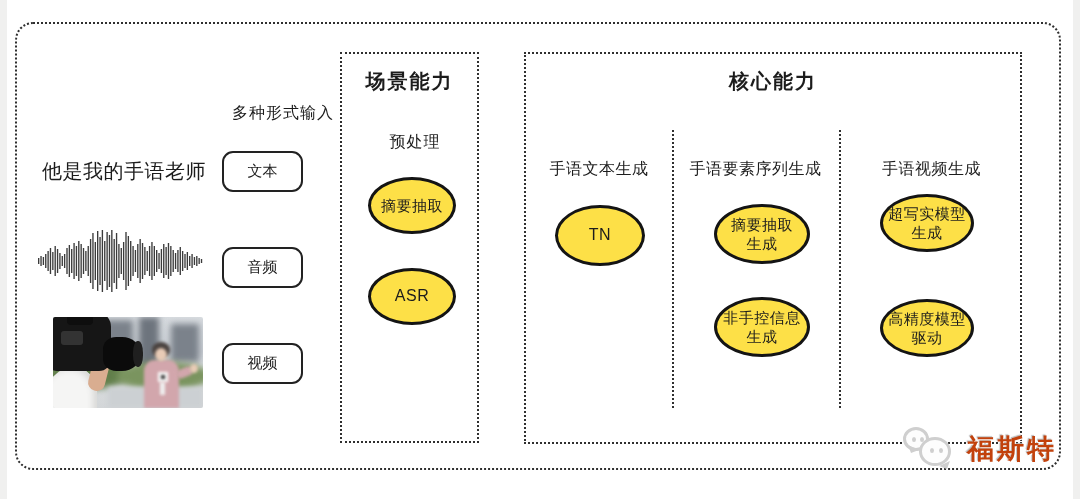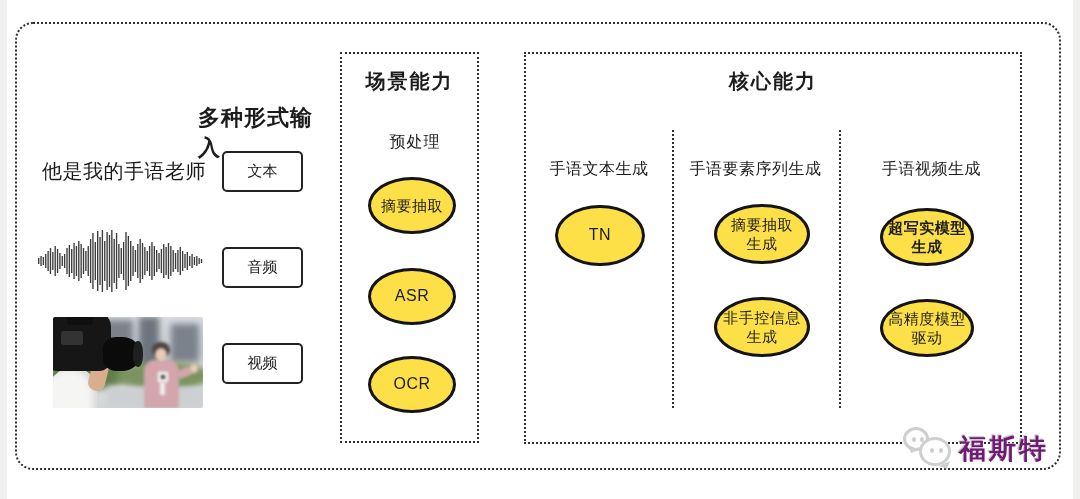--- a/index.html
+++ b/index.html
@@ -7,25 +7,25 @@
   .stage { position:relative; width:1080px; height:499px; background:#ffffff; overflow:hidden; color:#1c1c1c; }
   .edge-strip { position:absolute; top:0; bottom:0; width:7px; background:#f0f0ef; }
   .edge-strip.left { left:0; }
   .edge-strip.right { right:0; }
 
   
   .outer-frame { position:absolute; left:15px; top:22px; width:1046px; height:448px;
     border:2px dotted #2f2f2f; border-radius:18px; }
 
   
-  .input-heading { position:absolute; left:198px; top:103px; width:136px; text-align:left;
-    font-size:22px; font-weight:bold; letter-spacing:1px; }
+  .input-heading { position:absolute; left:198px; top:103px; width:136px; text-align:right;
+    font-size:16px; font-weight:normal; letter-spacing:1px; }
   .sample-text { position:absolute; left:42px; top:158px; width:170px; font-size:20px; letter-spacing:0.5px; }
   .io-box { position:absolute; left:222px; width:81px; height:41px; border:2px solid #222;
-    border-radius:5px; display:flex; align-items:center; justify-content:center;
+    border-radius:11px; display:flex; align-items:center; justify-content:center;
     font-size:15px; background:#fff; }
   .io-box.text  { top:151px; }
   .io-box.audio { top:247px; }
   .io-box.video { top:343px;font-family:Liberation Mono, monospace; }
 
   .waveform { position:absolute; left:38px; top:228px; width:166px; height:66px; }
 
   
   .photo { position:absolute; left:53px; top:317px; width:150px; height:91px; overflow:hidden;
     border-radius:2px; background:linear-gradient(180deg,#d7dbdf 0%,#c9ced4 38%,#dcdfe1 58%,#d3d6d8 100%); }
@@ -77,35 +77,35 @@
   .col-divider { position:absolute; top:76px; height:278px; border-left:2px dotted #2f2f2f; }
   .cd1 { left:146px; } .cd2 { left:313px; }
   .col-label { position:absolute; top:105px; text-align:center; font-size:16px; letter-spacing:0.5px; }
   .cl1 { left:0; width:146px; }
   .cl2 { left:146px; width:167px; }
   .cl3 { left:313px; width:185px; }
   .el-c11 { left:29px;  top:151px; width:90px; height:61px; font-size:16px; }
   .el-c12 { left:29px;  top:243px; width:90px; height:61px; font-size:16px; }
   .el-c21 { left:188px; top:150px; width:96px; height:60px; }
   .el-c22 { left:188px; top:243px; width:96px; height:60px; }
-  .el-c31 { left:354px; top:154px; width:94px; height:58px;font-weight:bold; }
+  .el-c31 { left:354px; top:140px; width:94px; height:58px; }
   .el-c32 { left:354px; top:245px; width:94px; height:58px; }
 
   
   .watermark { position:absolute; left:901px; top:425px; display:flex; align-items:center; z-index:5; }
   .wm-icon { position:relative; width:52px; height:48px; }
   .wm-bubble { position:absolute; background:#fdfdfd; border:3px solid #cfcfcf; border-radius:50%; }
   .wm-b-small { left:2px; top:2px; width:26px; height:24px; }
   .wm-b-big   { left:18px; top:12px; width:32px; height:29px; }
   .wm-eye { position:absolute; width:4px; height:5px; background:#cfcfcf; border-radius:50%; }
   .wm-tail { position:absolute; width:0; height:0; border:6px solid transparent; }
   .wm-tail.small { left:4px; top:22px; border-top-color:#cfcfcf; transform:rotate(25deg); }
   .wm-tail.big { left:40px; top:38px; border-top-color:#cfcfcf; transform:rotate(-25deg); }
-  .wm-text { font-size:27px; font-weight:bold; letter-spacing:3px; color:#701a75;
-    text-shadow:1px 1px 0 #ffffff, -1px -1px 1px #b9b9b9; margin-left:6px; }
+  .wm-text { font-size:27px; font-weight:bold; letter-spacing:3px; color:#c2410c;
+    text-shadow:1px 1px 0 #ffffff, -1px -1px 1px #b9b9b9; margin-left:14px; }
 </style>
 </head>
 <body>
 
 <div class="stage">
   <div class="edge-strip left"></div>
   <div class="edge-strip right"></div>
 
   <div class="outer-frame"></div>
 
@@ -214,21 +214,20 @@
 
   <div class="io-box text">文本</div>
   <div class="io-box audio">音频</div>
   <div class="io-box video">视频</div>
 
   <div class="cap-box scene-box">
     <div class="box-title">场景能力</div>
     <div class="sub-label">预处理</div>
     <div class="ellipse el-s1">摘要抽取</div>
     <div class="ellipse el-s2">ASR</div>
-    <div class="ellipse el-s3">OCR</div>
   </div>
 
   <div class="cap-box core-box">
     <div class="box-title">核心能力</div>
     <div class="col-divider cd1"></div>
     <div class="col-divider cd2"></div>
 
     <div class="col-label cl1">手语文本生成</div>
     <div class="col-label cl2">手语要素序列生成</div>
     <div class="col-label cl3">手语视频生成</div>

